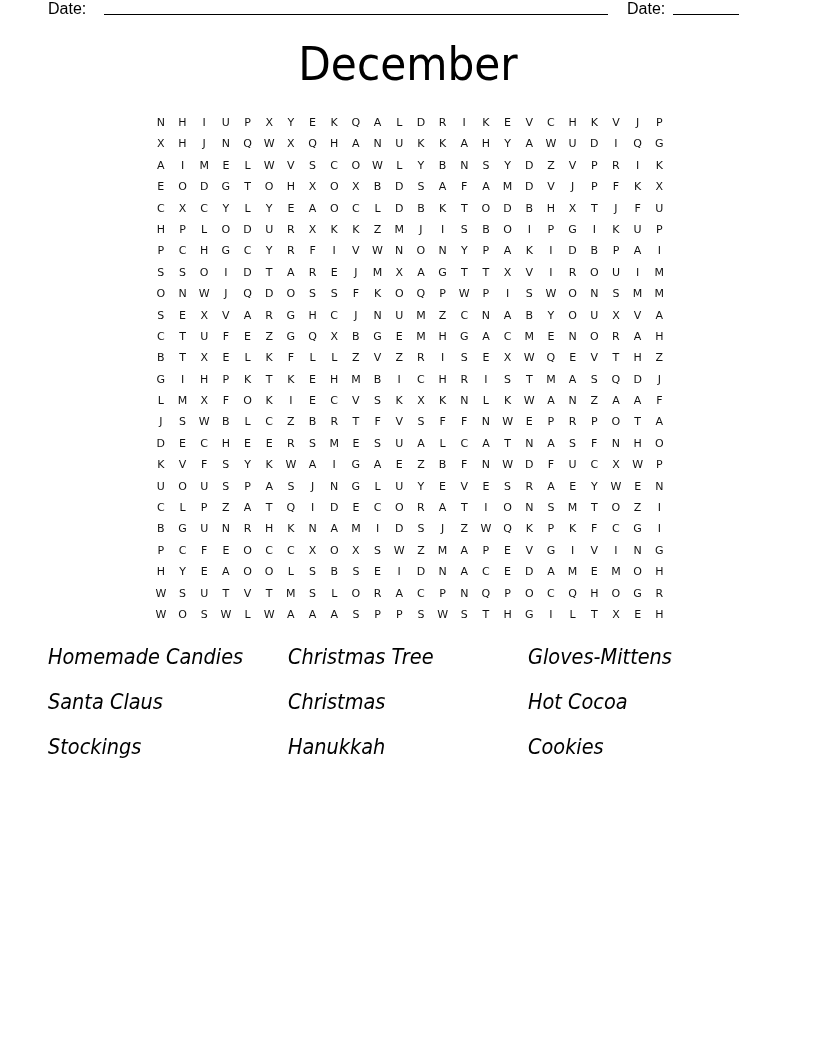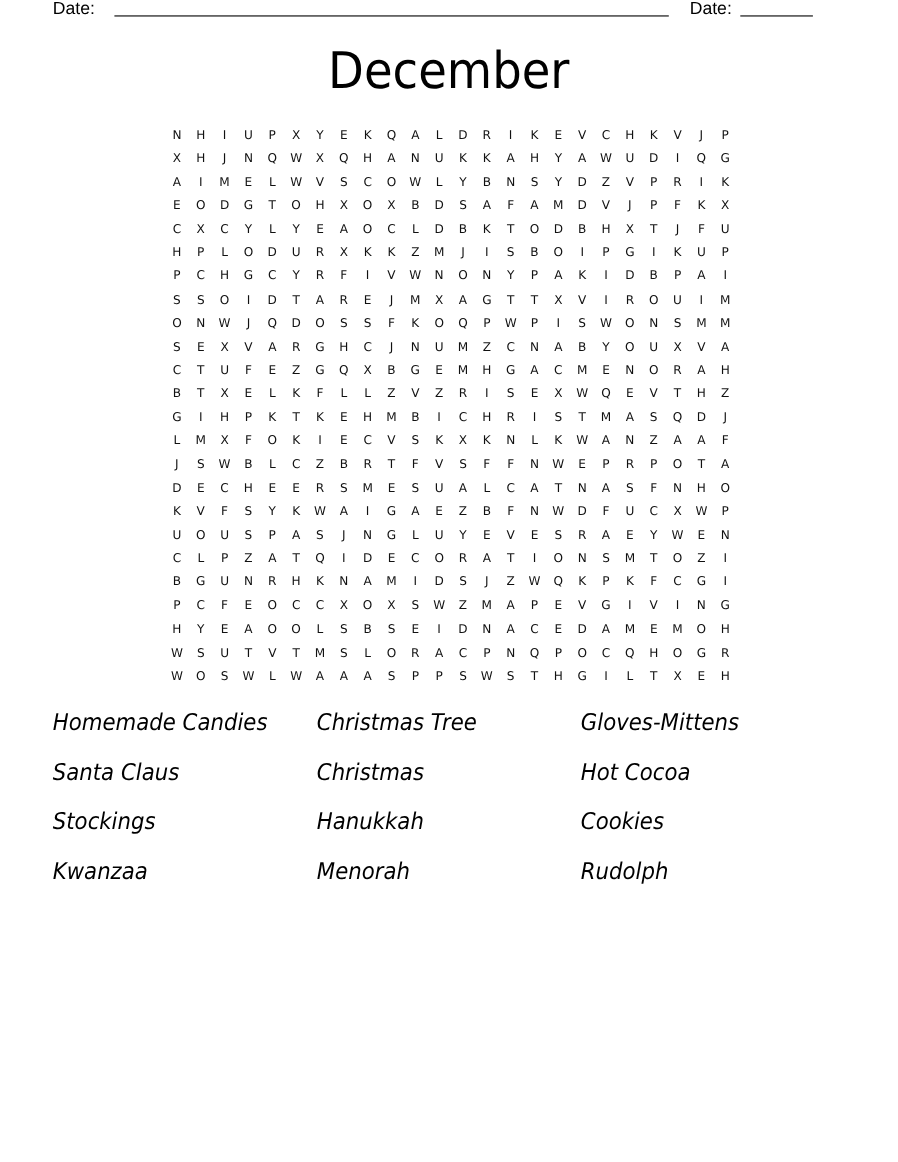--- a/index.html
+++ b/index.html
@@ -738,18 +738,13 @@
     <div class="word-row">
       <span class="word col0">Santa Claus</span>
       <span class="word col1">Christmas</span>
       <span class="word col2">Hot Cocoa</span>
     </div>
     <div class="word-row">
       <span class="word col0">Stockings</span>
       <span class="word col1">Hanukkah</span>
       <span class="word col2">Cookies</span>
     </div>
-    <div class="word-row">
-      <span class="word col0">Kwanzaa</span>
-      <span class="word col1">Menorah</span>
-      <span class="word col2">Rudolph</span>
-    </div>
   </div>
 
 </body></html>

